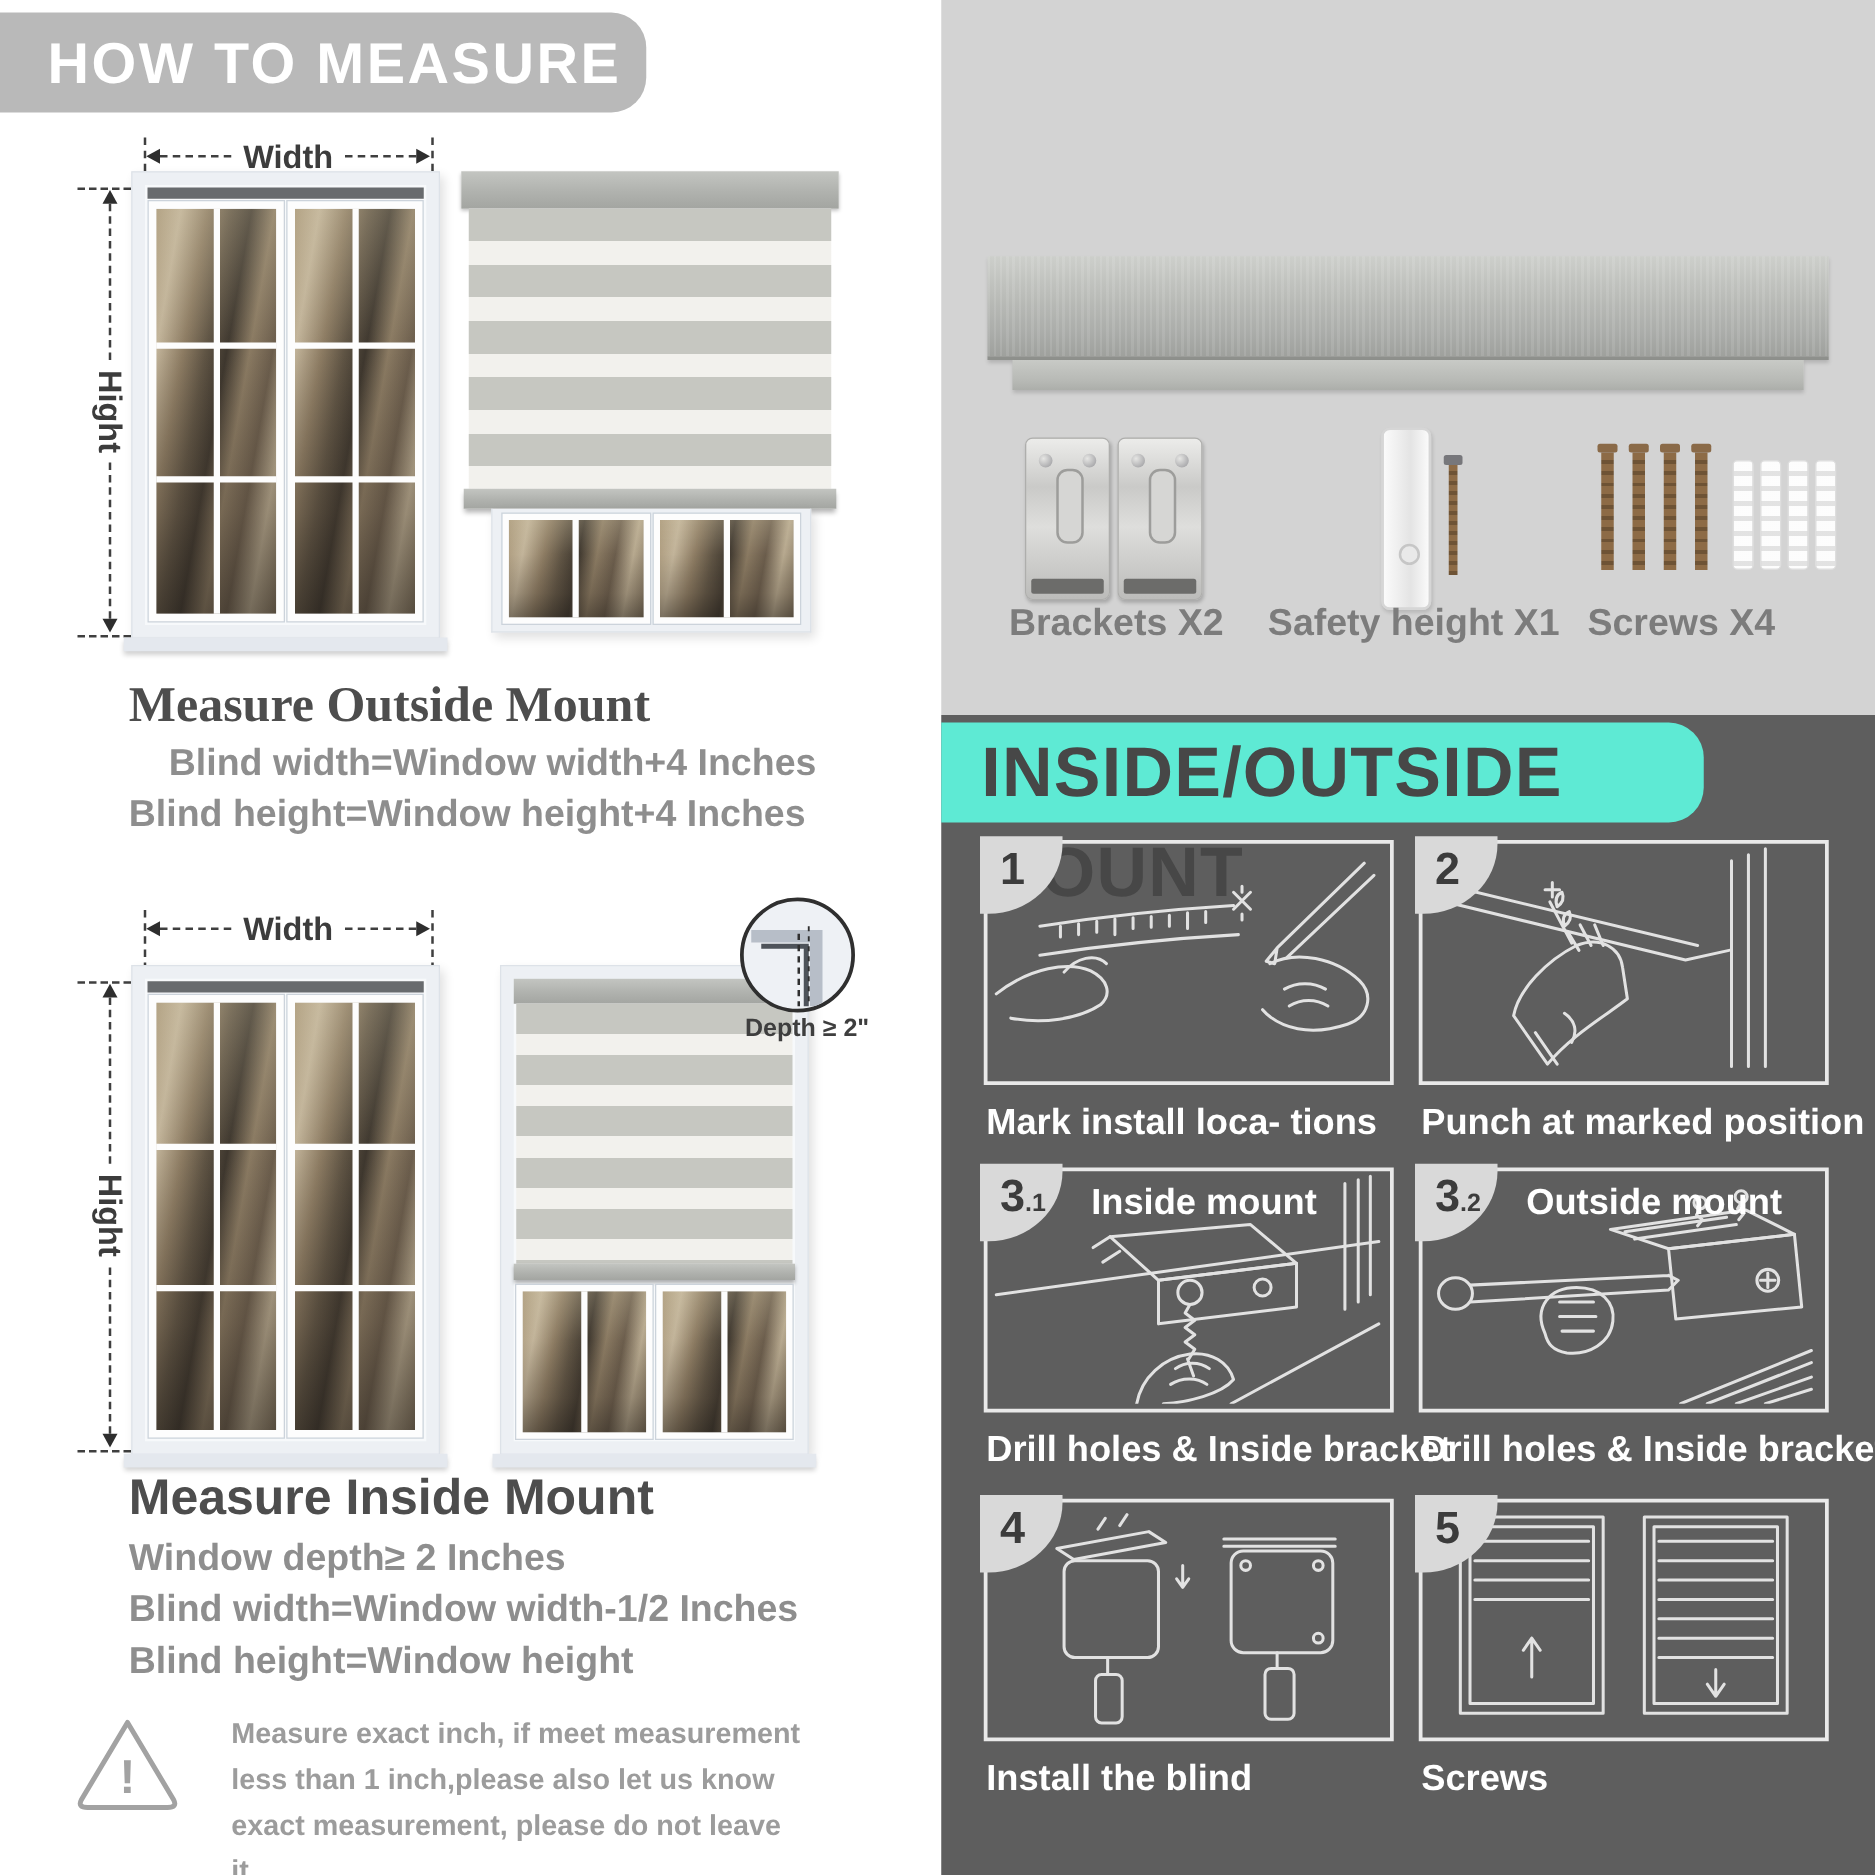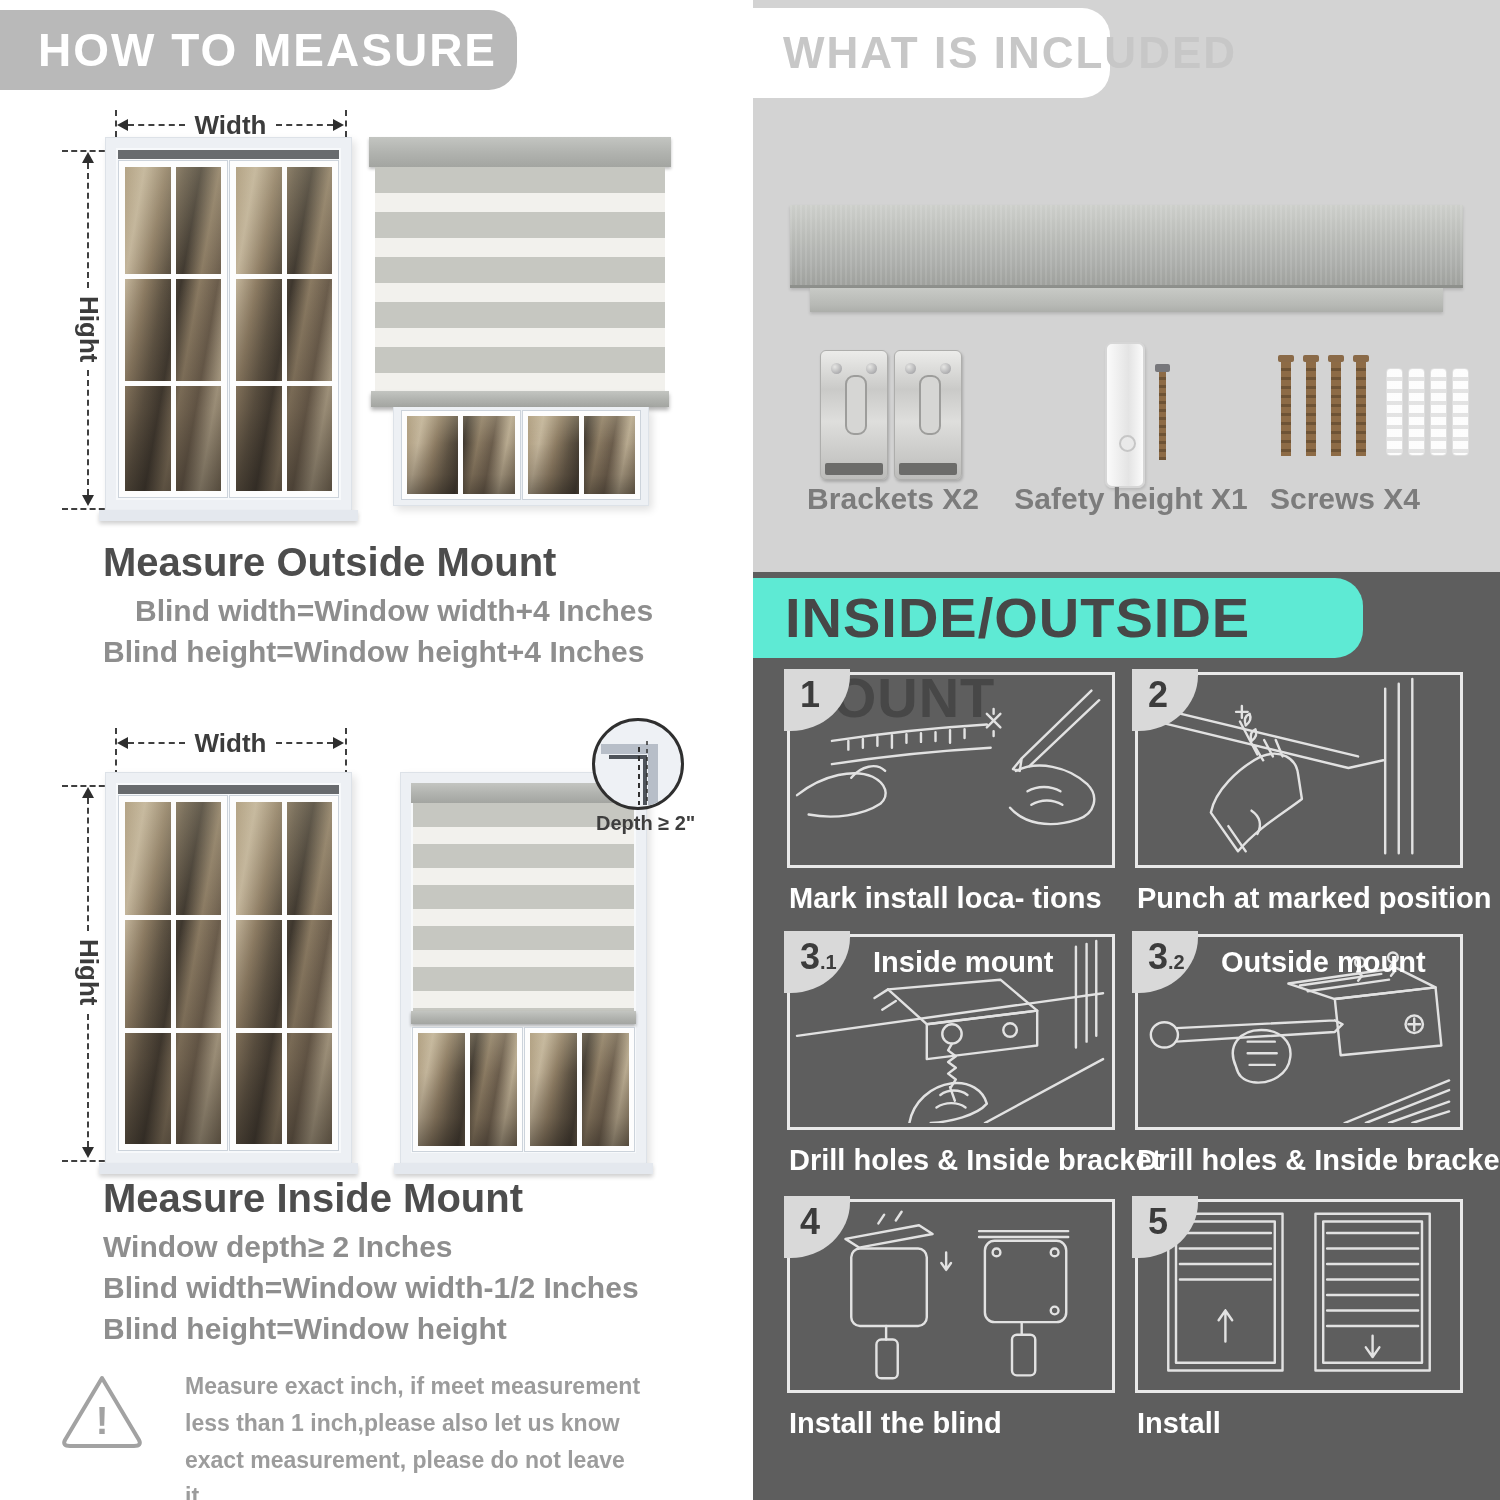--- a/index.html
+++ b/index.html
@@ -172,21 +172,21 @@
       <div class="leaf" style="border-width:5px;">
           <div class="mull-v"></div>
         </div>
       <div class="leaf lighter" style="border-width:5px;">
           <div class="mull-v"></div>
         </div>
     </div>
   </div>
 </div>
 
-<div class="abs h2-dark" style="left:103px;top:540px;">Measure Outside Mount</div>
+<div class="abs h2-dark" style="left:103px;top:540px;font-family:Liberation Serif, serif;">Measure Outside Mount</div>
 <div class="abs line-gray" style="left:103px;top:594px;margin-left:32px;">Blind width=Window width+4 Inches</div>
 <div class="abs line-gray" style="left:103px;top:635px;">Blind height=Window height+4 Inches</div>
 
 <div class="abs vtick" style="left:115px;top:728px;height:48px;"></div>
 <div class="abs vtick" style="left:345px;top:728px;height:48px;"></div>
 <div class="abs harrow" style="left:117px;top:735px;width:227px;">
   <span class="ah ah-l"></span>
   <span class="dash"></span>
   <span class="mlabel">Width</span>
   <span class="dash"></span>
@@ -255,21 +255,20 @@
 <div class="abs line-gray" style="left:103px;top:1271px;">Blind width=Window width-1/2 Inches</div>
 <div class="abs line-gray" style="left:103px;top:1312px;">Blind height=Window height</div>
 
 <svg class="abs warn-tri" viewBox="0 0 88 82">
   <path d="M44 8 L81 70 Q84 76 76 76 L12 76 Q4 76 7 70 Z" fill="none" stroke="#a2a2a2" stroke-width="4" stroke-linejoin="round"></path>
   <text x="44" y="64" text-anchor="middle" font-size="38" font-weight="700" fill="#a2a2a2" font-family="Liberation Sans, sans-serif">!</text>
 </svg>
 <div class="abs note-text" style="left:185px;top:1368px;width:458px;">Measure exact inch, if meet measurement less than 1 inch,please also let us know exact measurement, please do not leave it</div>
 
 <div class="abs right-top">
-  <div class="abs hdr-included">WHAT IS INCLUDED</div>
 
   <div class="abs headrail"></div>
   <div class="abs headrail2"></div>
 
   <div class="bracket" style="left:67px;top:350px;">
     <div class="slot"></div>
       <div class="scr" style="left:10px;"></div>
       <div class="scr" style="right:10px;"></div>
       <div class="base"></div>
   </div>
@@ -399,14 +398,14 @@
       <rect x="34" y="18" width="102" height="146"></rect>
       <path d="M38 30 h94 M38 46 h94 M38 62 h94 M38 78 h94" stroke-width="7"></path>
       <path d="M85 142 V110 m0 0 l-7 10 m7 -10 l7 10" stroke-width="4"></path>
       <rect x="178" y="10" width="118" height="162"></rect>
       <rect x="186" y="18" width="102" height="146"></rect>
       <path d="M190 30 h94 M190 46 h94 M190 62 h94 M190 78 h94 M190 94 h94 M190 110 h94 M190 126 h94" stroke-width="7"></path>
       <path d="M237 136 v22 m0 0 l-7 -10 m7 10 l7 -10" stroke-width="4"></path>
     </svg>
   </div>
   <div class="badge" style="left:379px;top:624px;"><span>5</span><span class="sub"></span></div>
-  <div class="caption" style="left:384px;top:835px;">Install</div>
+  <div class="caption" style="left:384px;top:835px;">Screws</div>
 </div>
 
 </body></html>

